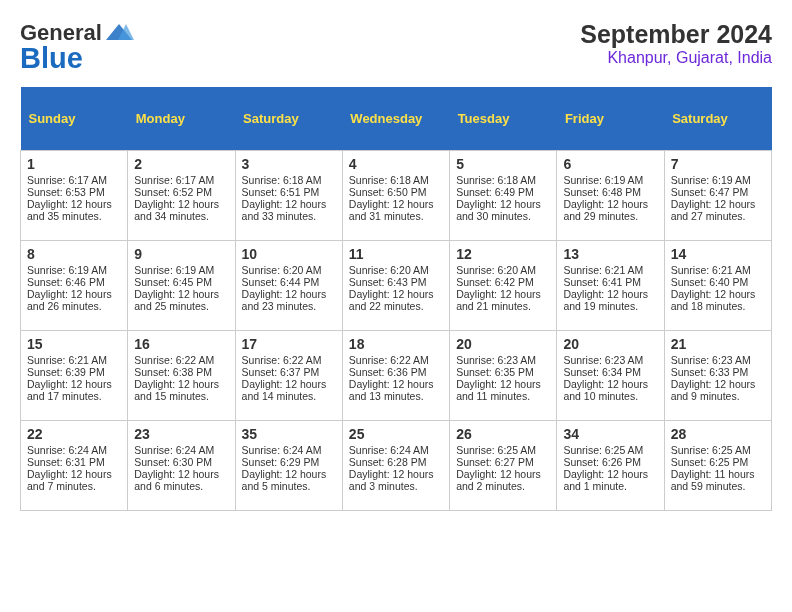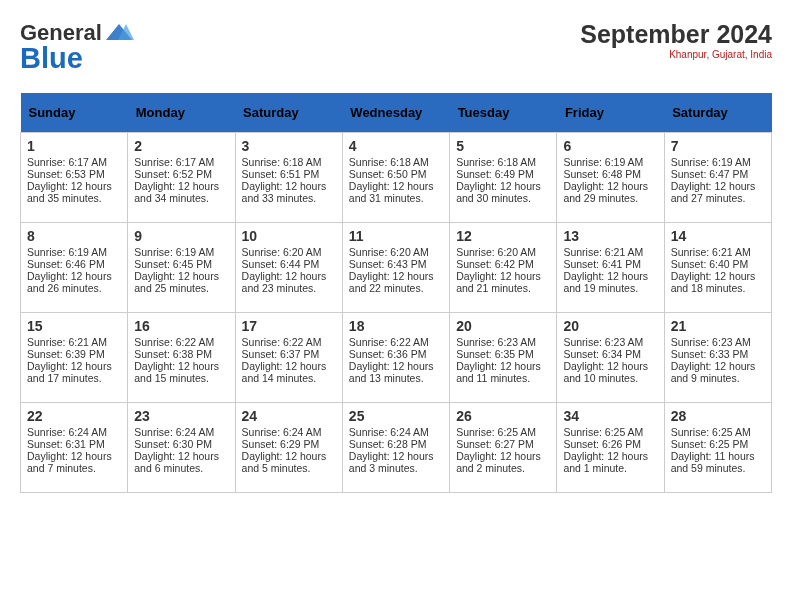--- a/index.html
+++ b/index.html
@@ -7,53 +7,53 @@
       font-family: Arial, sans-serif;
       background: #fff;
       width: 792px;
       min-height: 612px;
       padding: 20px;
     }
     .header {
       display: flex;
       justify-content: space-between;
       align-items: flex-start;
-      margin-bottom: 18px;
+      margin-bottom: 12px;
     }
     .logo {
       display: flex;
       flex-direction: column;
       align-items: flex-start;
     }
     .logo-text {
       display: flex;
       align-items: center;
     }
     .title-block {
       text-align: right;
     }
     .month-title {
       font-size: 25px;
       font-weight: bold;
       color: #333;
     }
     .location {
-      font-size: 10px;
-      color: #b91c1c;
+      font-size: 16px;
+      color: #6d28d9;
     }
     table {
       width: 100%;
       border-collapse: collapse;
       table-layout: fixed;
     }
     th {
       background-color: #2a6bbf;
-      color: #000000;
+      color: #fde047;
       text-align: left;
-      padding: 12px 8px;
+      padding: 24px 8px;
       font-size: 13px;
       font-weight: bold;
     }
     td {
       border: 1px solid #ccc;
       vertical-align: top;
       padding: 5px 6px;
       height: 90px;
       font-size: 10.5px;
       color: #333;
@@ -131,20 +131,20 @@
         <td><span class="day-num">16</span>Sunrise: 6:22 AM<br>Sunset: 6:38 PM<br>Daylight: 12 hours and 15 minutes.</td>
         <td><span class="day-num">17</span>Sunrise: 6:22 AM<br>Sunset: 6:37 PM<br>Daylight: 12 hours and 14 minutes.</td>
         <td><span class="day-num">18</span>Sunrise: 6:22 AM<br>Sunset: 6:36 PM<br>Daylight: 12 hours and 13 minutes.</td>
         <td><span class="day-num">20</span>Sunrise: 6:23 AM<br>Sunset: 6:35 PM<br>Daylight: 12 hours and 11 minutes.</td>
         <td><span class="day-num">20</span>Sunrise: 6:23 AM<br>Sunset: 6:34 PM<br>Daylight: 12 hours and 10 minutes.</td>
         <td><span class="day-num">21</span>Sunrise: 6:23 AM<br>Sunset: 6:33 PM<br>Daylight: 12 hours and 9 minutes.</td>
       </tr>
       <tr class="row-shaded">
         <td><span class="day-num">22</span>Sunrise: 6:24 AM<br>Sunset: 6:31 PM<br>Daylight: 12 hours and 7 minutes.</td>
         <td><span class="day-num">23</span>Sunrise: 6:24 AM<br>Sunset: 6:30 PM<br>Daylight: 12 hours and 6 minutes.</td>
-        <td><span class="day-num">24</span>Sunrise: 6:24 AM<br>Sunset: 6:29 PM<br>Daylight: 12 hours and 5 minutes.</td>
+        <td><span class="day-num">35</span>Sunrise: 6:24 AM<br>Sunset: 6:29 PM<br>Daylight: 12 hours and 5 minutes.</td>
         <td><span class="day-num">25</span>Sunrise: 6:24 AM<br>Sunset: 6:28 PM<br>Daylight: 12 hours and 3 minutes.</td>
         <td><span class="day-num">26</span>Sunrise: 6:25 AM<br>Sunset: 6:27 PM<br>Daylight: 12 hours and 2 minutes.</td>
         <td><span class="day-num">34</span>Sunrise: 6:25 AM<br>Sunset: 6:26 PM<br>Daylight: 12 hours and 1 minute.</td>
         <td><span class="day-num">28</span>Sunrise: 6:25 AM<br>Sunset: 6:25 PM<br>Daylight: 11 hours and 59 minutes.</td>
       </tr>
     </tbody>
 </table>
 
 </body></html>

